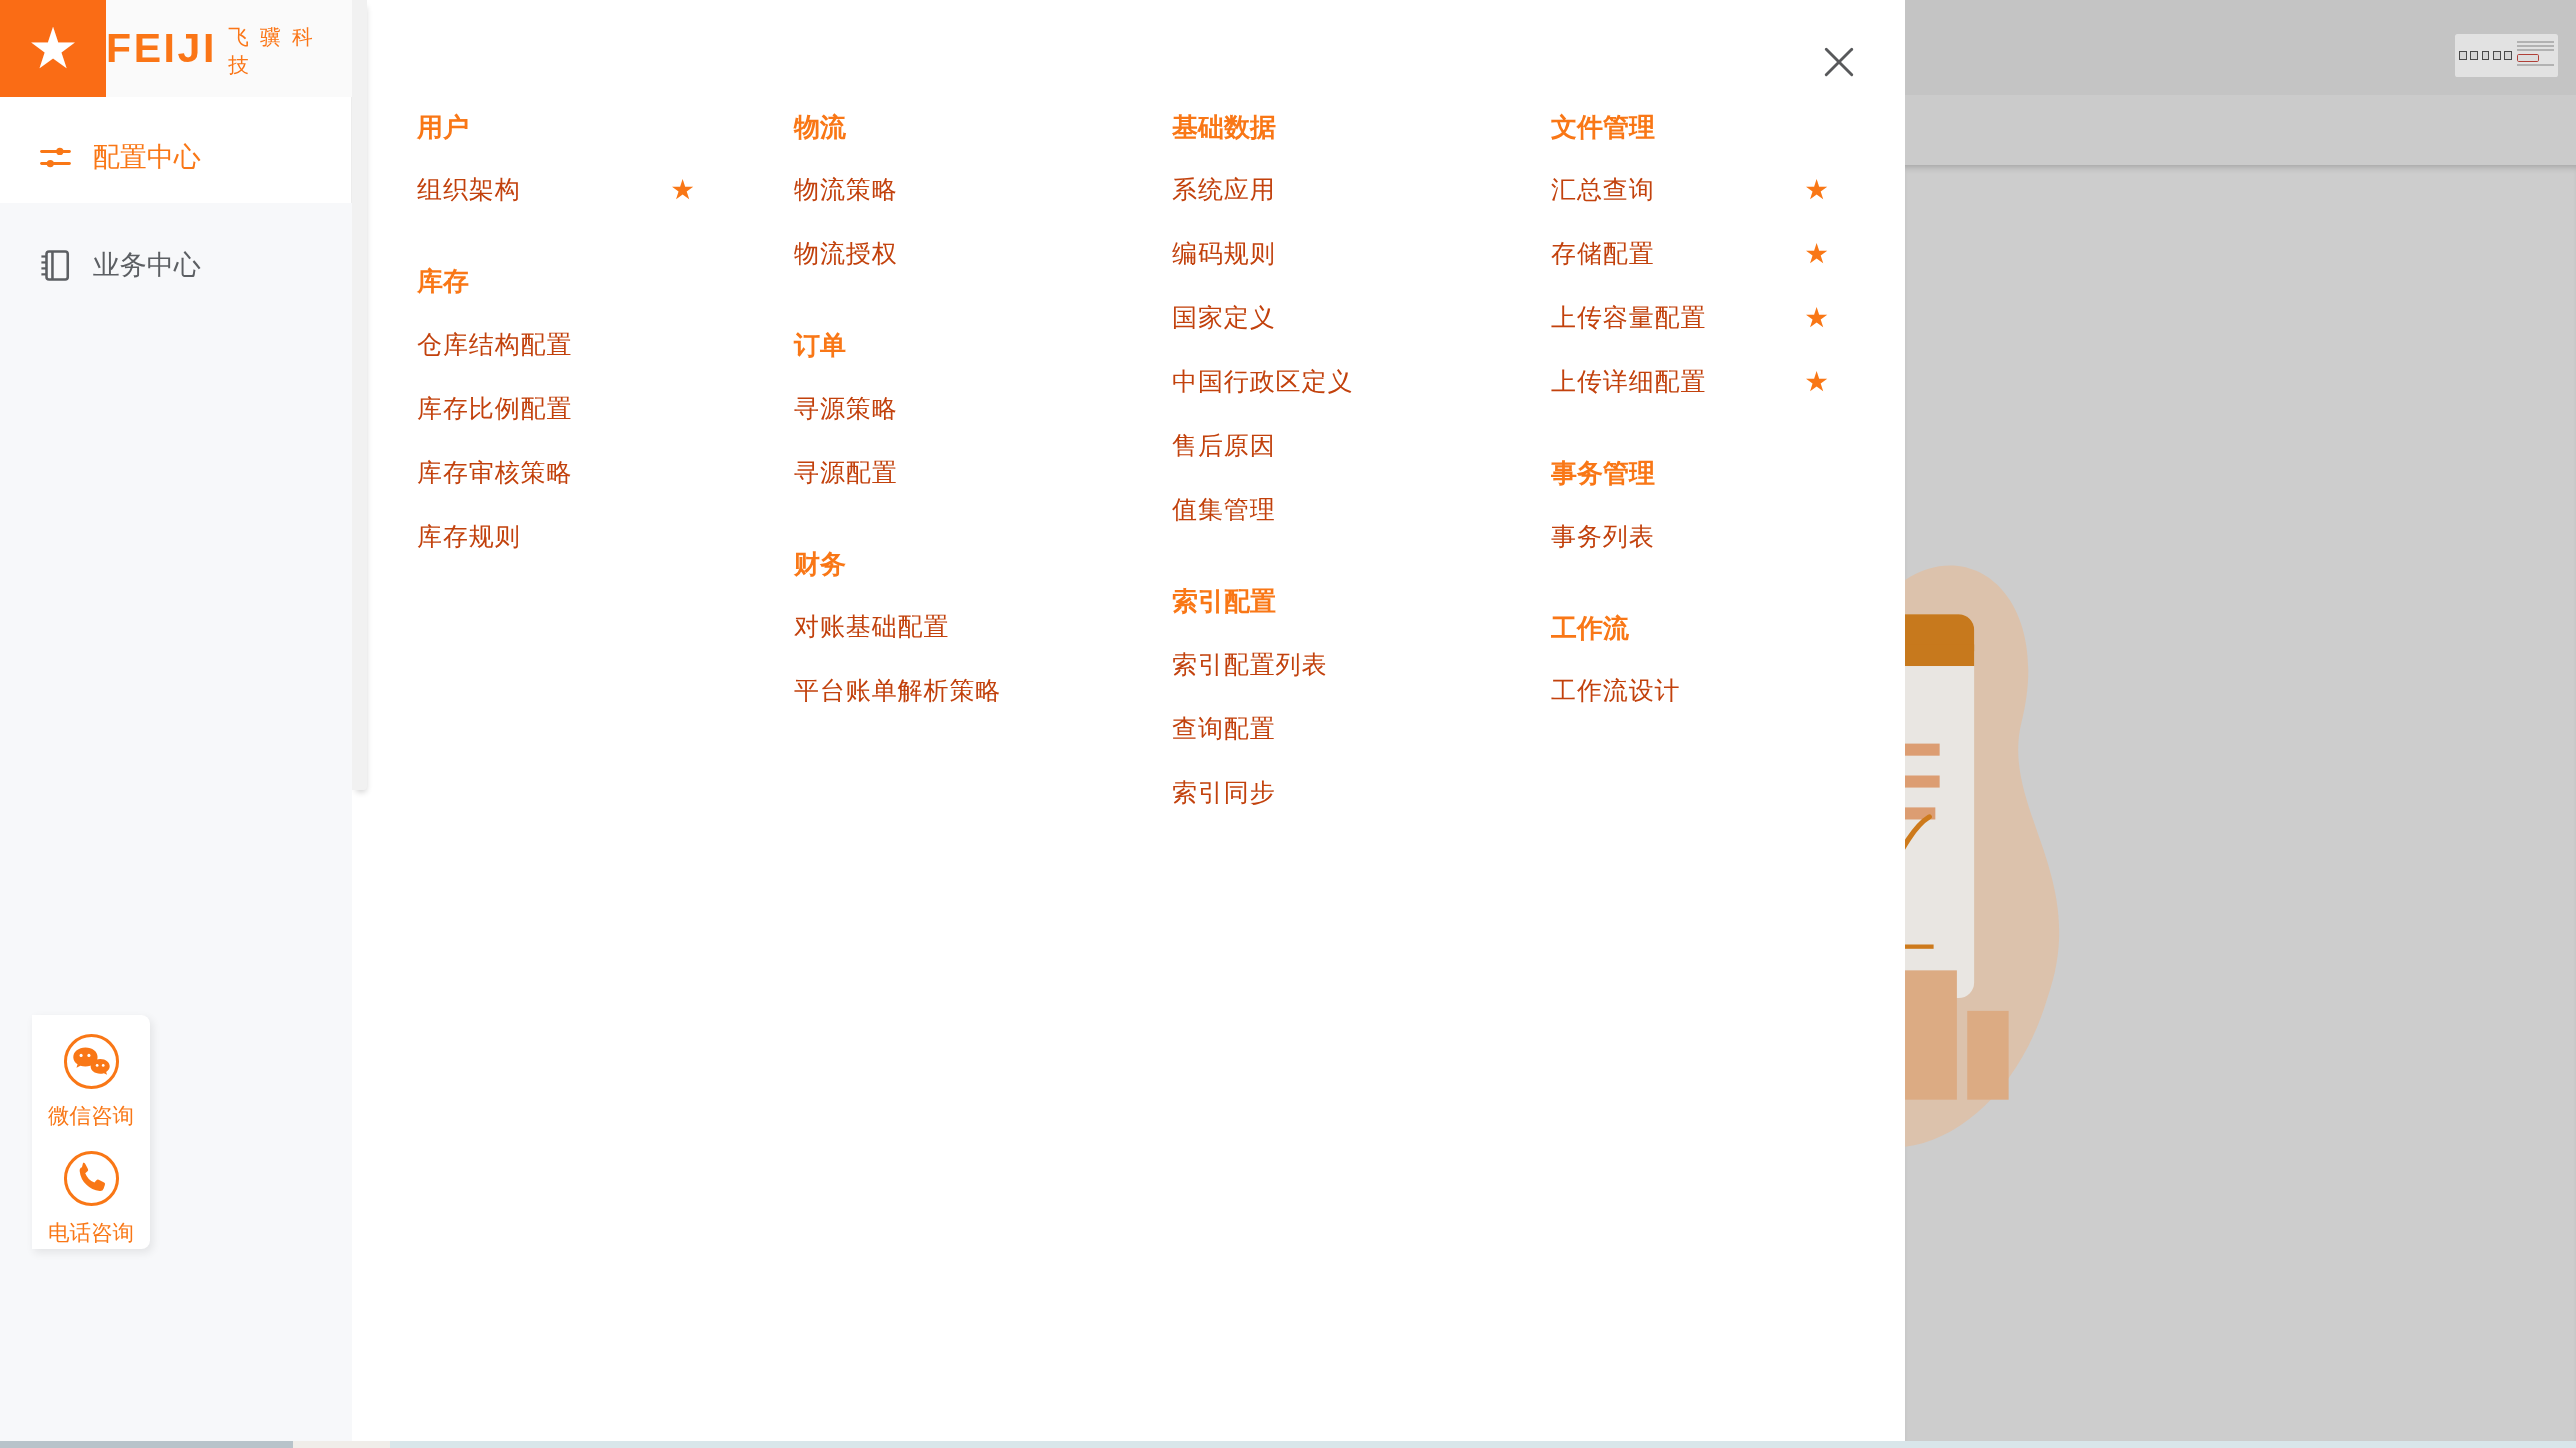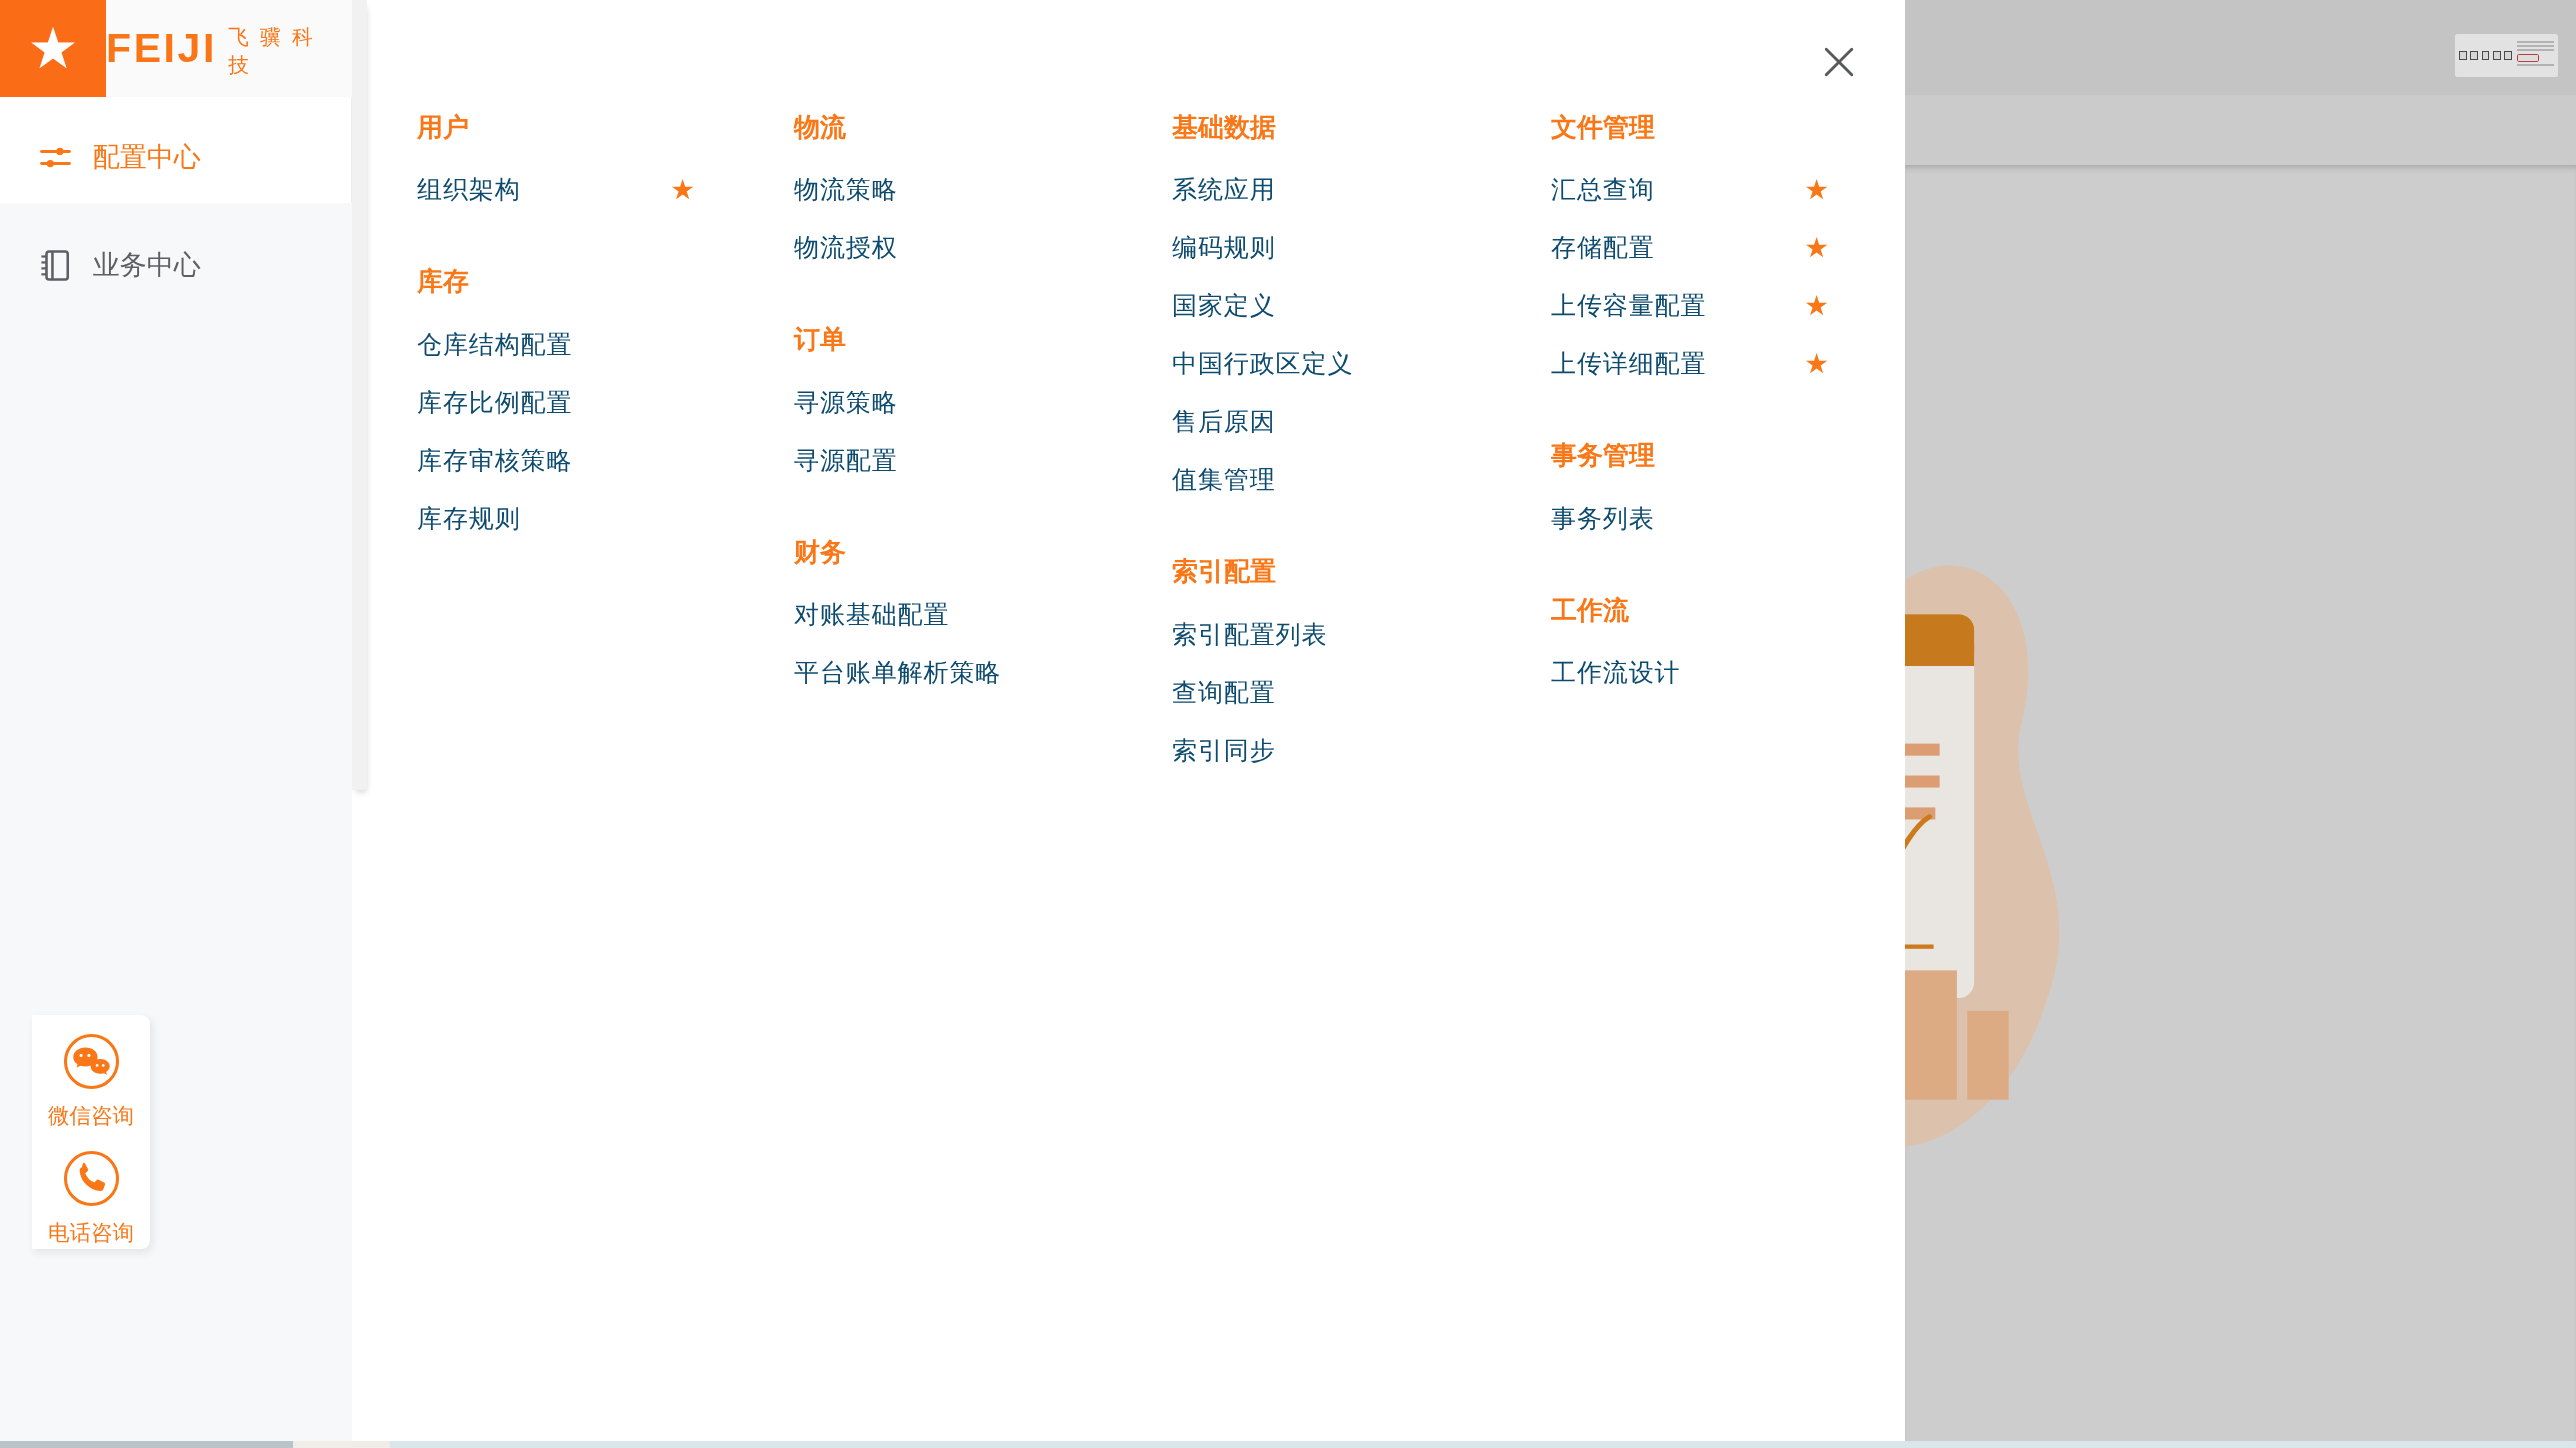--- a/index.html
+++ b/index.html
@@ -40,23 +40,23 @@
 
   #menu-columns { position:absolute; left:0; top:0; width:100%; height:100%; }
   .menu-col { position:absolute; top:110px; width:293px; }
   .menu-col:nth-child(1){ left:65px; }
   .menu-col:nth-child(2){ left:442px; }
   .menu-col:nth-child(3){ left:820px; }
   .menu-col:nth-child(4){ left:1199px; }
   .menu-section + .menu-section { margin-top:58px; }
   .menu-title { font-size:26px; font-weight:700; color:#f97716; line-height:34px; }
   .menu-item { display:flex; justify-content:space-between; align-items:center;
-    width:278px; line-height:34px; margin-top:24px; cursor:pointer; }
+    width:278px; line-height:34px; margin-top:30px; cursor:pointer; }
   .menu-title + .menu-item { margin-top:28.4px; }
-  .mi-label { font-size:25px; color:#0c4a6e; letter-spacing:0.9px; }
+  .mi-label { font-size:25px; color:#c2410c; letter-spacing:0.9px; }
   .mi-star { font-size:27.6px; color:#f97716; line-height:27.6px; }
 
   
   .sidebar { position:absolute; left:0; top:0; width:352px; height:1449px; background:#ffffff;
     border-right:0.9px solid #ececec; z-index:20; }
   .side-lower { position:absolute; left:0; top:203px; width:352px; height:1245px; background:#f7f8fa; }
   .logo-row { position:absolute; left:0; top:0; width:352px; height:97px; display:flex; }
   .logo-square { width:106px; height:97px; background:#fa6c15; display:flex;
     align-items:center; justify-content:center; color:#fff; font-size:57px; line-height:1; }
   .logo-text { flex:1; height:97px; background:#fafafa; display:flex; flex-direction:row;

